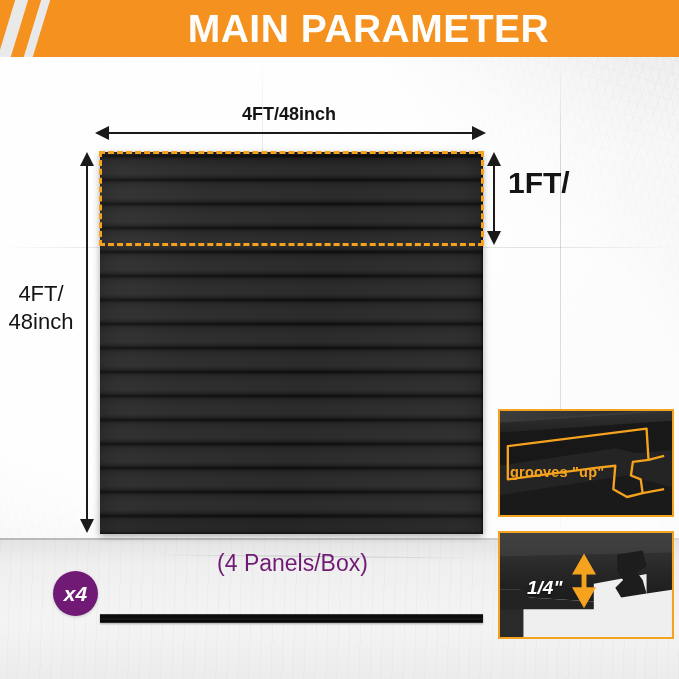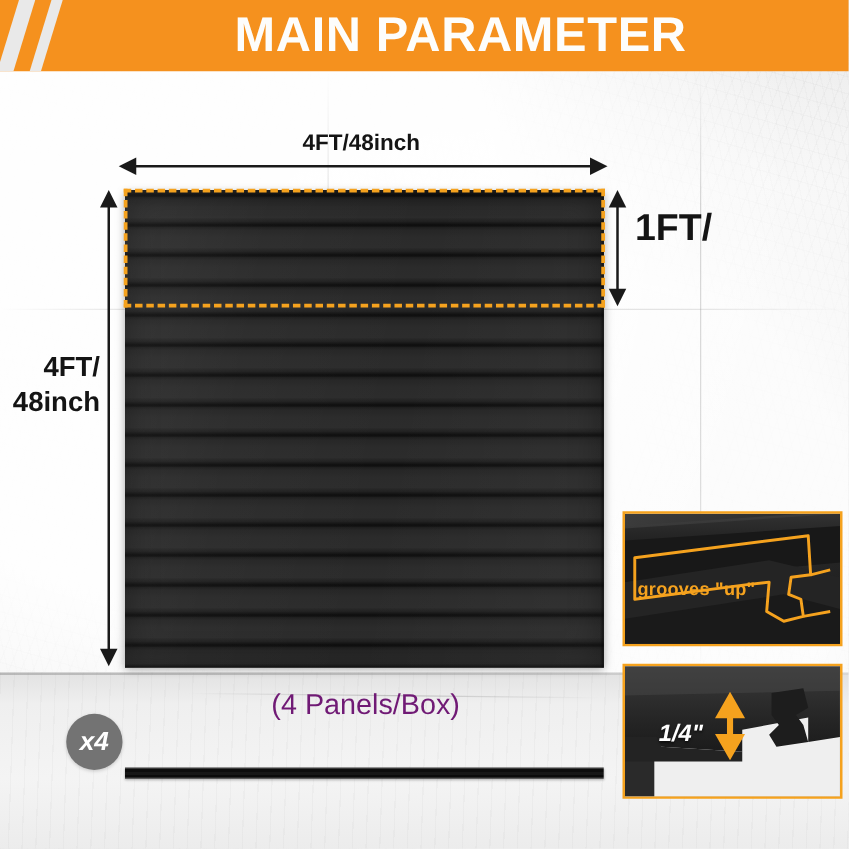--- a/index.html
+++ b/index.html
@@ -80,34 +80,34 @@
 
   #dim-top-line{left:108px;top:132px;width:366px;}
   #dim-top-ah-l{left:95px;top:126px;}
   #dim-top-ah-r{left:472px;top:126px;}
   #dim-top-label{position:absolute;left:95px;top:104px;width:388px;text-align:center;
     font-size:18px;font-weight:bold;color:#141414;}
 
   #dim-left-line{left:86px;top:165px;height:357px;}
   #dim-left-ah-u{left:80px;top:152px;}
   #dim-left-ah-d{left:80px;top:519px;}
-  #dim-left-label{position:absolute;left:2px;top:280px;width:78px;text-align:right;
-    font-size:22px;font-weight:bold;color:#141414;line-height:28px;}
+  #dim-left-label{position:absolute;left:2px;top:280px;width:78px;text-align:center;
+    font-size:22px;font-weight:normal;color:#141414;line-height:28px;}
 
   #dim-right-line{left:493px;top:165px;height:68px;}
   #dim-right-ah-u{left:487px;top:152px;}
   #dim-right-ah-d{left:487px;top:231px;}
   #dim-right-label{position:absolute;left:508px;top:168px;width:160px;
     font-size:30px;font-weight:bold;color:#141414;line-height:30px;}
 
   
   #caption{position:absolute;left:120px;top:550px;width:345px;text-align:center;
     font-size:23px;color:#701a75;}
   #badge{position:absolute;left:53px;top:571px;width:45px;height:45px;border-radius:50%;
-    background:#737373;display:flex;align-items:center;justify-content:center;
+    background:#701a75;display:flex;align-items:center;justify-content:center;
     color:#ffffff;font-size:21px;font-weight:bold;font-style:italic;
     box-shadow:0 1px 3px rgba(0,0,0,.18);}
   #stack-bar{position:absolute;left:100px;top:614px;width:383px;height:9px;
     background:linear-gradient(180deg,#3a3a3a 0 1px,#0c0c0c 1px 4px,#161616 4px 6px,#0a0a0a 6px 8px,#2a2a2a 8px 9px);
     box-shadow:0 1px 2px rgba(0,0,0,.3);}
 
   
   .inset{position:absolute;border:2px solid #F5A21E;box-sizing:border-box;overflow:hidden;
     background:linear-gradient(150deg,#3a3a3a 0%,#2c2c2c 40%,#222222 72%,#2e2e2e 100%);}
   #inset-grooves{left:498px;top:409px;width:176px;height:108px;}

